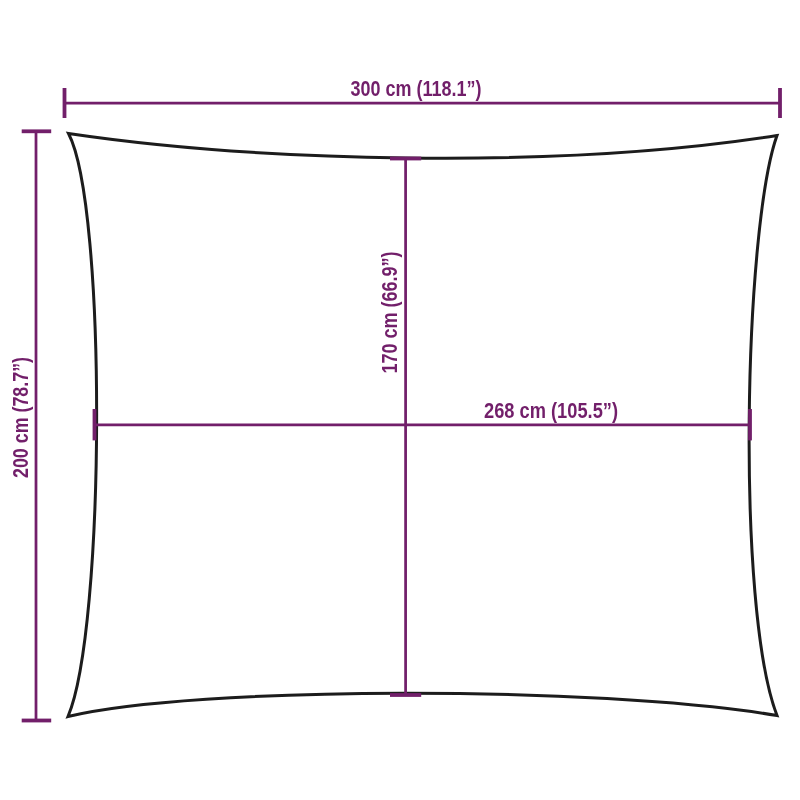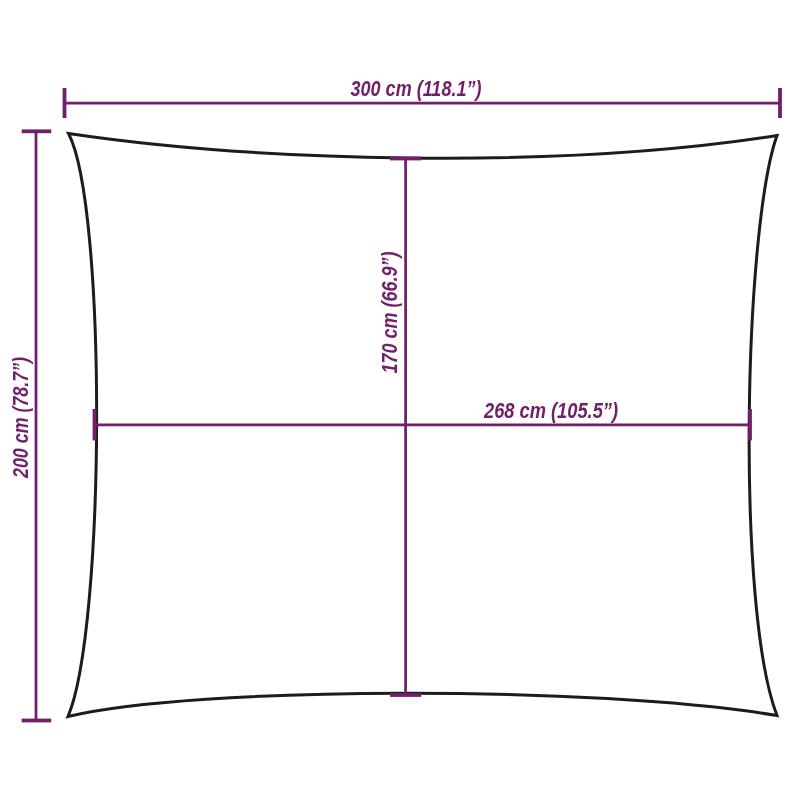--- a/index.html
+++ b/index.html
@@ -1,16 +1,16 @@
 <!DOCTYPE html>
 <html><head>
 <meta charset="utf-8">
 <style>
   html,body{margin:0;padding:0;background:#ffffff;}
-  .wrap{width:800px;height:800px;position:relative;background:#737373;font-style:italic;}
+  .wrap{width:800px;height:800px;position:relative;background:#737373;}
   svg{display:block;}
   text{font-family:"Liberation Sans", sans-serif;font-weight:bold;fill:#721F6A;}
 </style>
 </head>
 <body>
 <div class="wrap">
 <svg width="800" height="800" viewBox="0 0 800 800" xmlns="http://www.w3.org/2000/svg">
 
   <rect x="0" y="0" width="800" height="800" fill="#ffffff"></rect>
 

